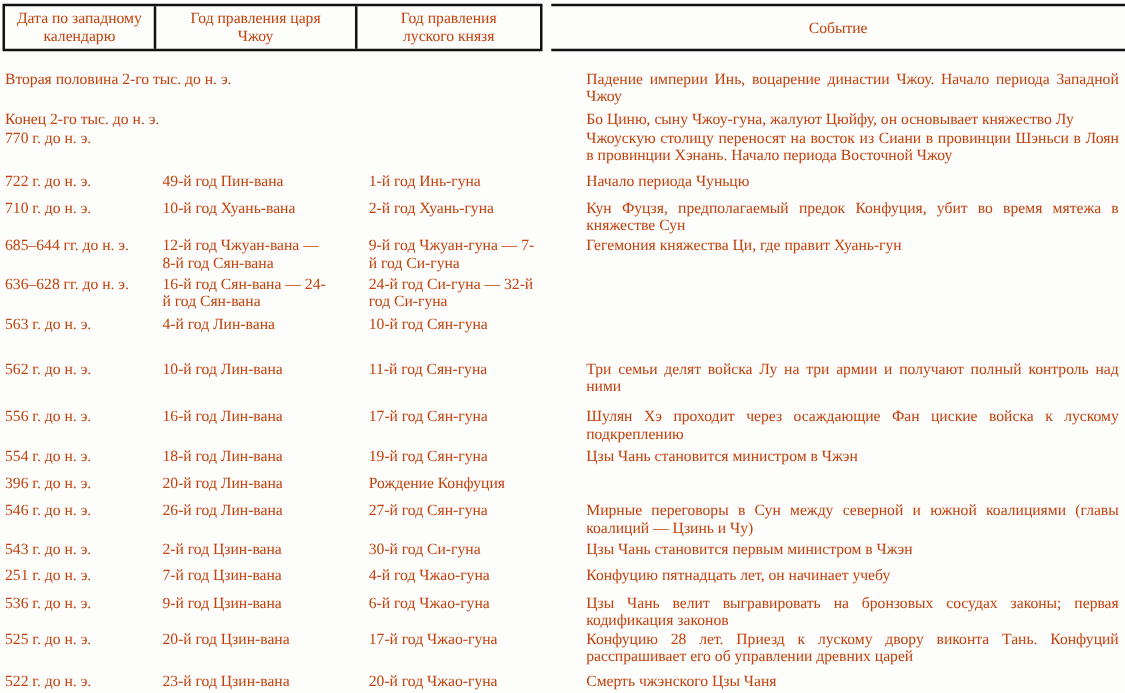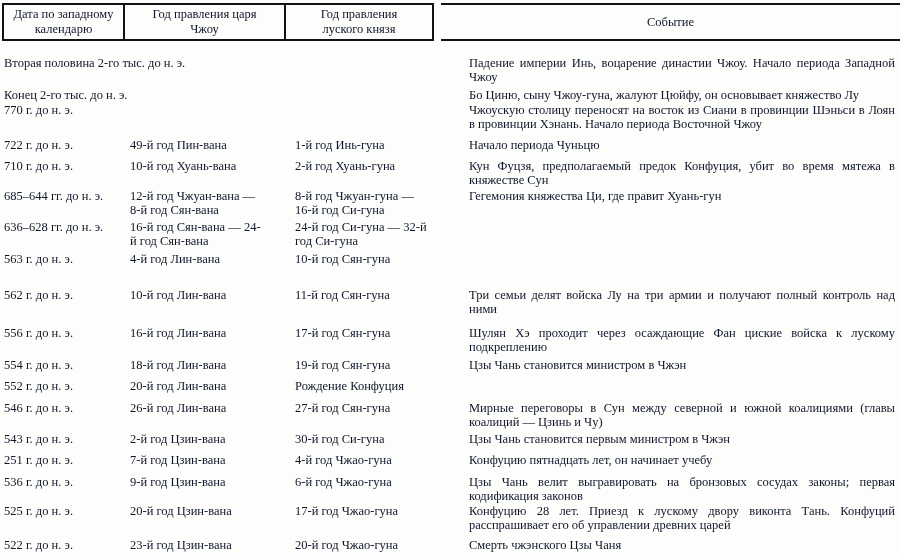--- a/index.html
+++ b/index.html
@@ -1,18 +1,18 @@
 <!DOCTYPE html>
 <html><head>
 <meta charset="utf-8">
 <style>
   html,body { margin:0; padding:0; background:#ffffff; }
   .page {
     position:relative; width:900px; height:554px; overflow:hidden;
-    background:#fdfdfc; color:#0f172a;
+    background:#fdfdfc; color:#c2410c;
     font-family:"Liberation Serif","DejaVu Serif",serif;
     font-size:12.5px; line-height:14px;
   }
   
   .hbox-left {
     position:absolute; left:2px; top:3px; width:432px; height:38px;
     border:2px solid #121212; box-sizing:border-box; display:flex;
   }
   .hcell {
     display:flex; align-items:center; justify-content:center;
@@ -92,21 +92,21 @@
   <div class="row" style="top:159px">
     <div class="cell c1">710 г. до н. э.</div>
     <div class="cell c2">10-й год Хуань-вана</div>
     <div class="cell c3">2-й год Хуань-гуна</div>
     <div class="cell c4">Кун Фуцзя, предполагаемый предок Конфуция, убит во время мятежа в княжестве Сун</div>
   </div>
 
   <div class="row" style="top:189px">
     <div class="cell c1">685–644 гг. до н. э.</div>
     <div class="cell c2">12-й год Чжуан-вана — 8-й год Сян-вана</div>
-    <div class="cell c3">8-й год Чжуан-гуна — 16-й год Си-гуна</div>
+    <div class="cell c3">9-й год Чжуан-гуна — 7-й год Си-гуна</div>
     <div class="cell c4">Гегемония княжества Ци, где правит Хуань-гун</div>
   </div>
 
   <div class="row" style="top:220px">
     <div class="cell c1">636–628 гг. до н. э.</div>
     <div class="cell c2">16-й год Сян-вана — 24-й год Сян-вана</div>
     <div class="cell c3">24-й год Си-гуна — 32-й год Си-гуна</div>
   </div>
 
   <div class="row" style="top:252px">
@@ -130,21 +130,21 @@
   </div>
 
   <div class="row" style="top:358px">
     <div class="cell c1">554 г. до н. э.</div>
     <div class="cell c2">18-й год Лин-вана</div>
     <div class="cell c3">19-й год Сян-гуна</div>
     <div class="cell c4">Цзы Чань становится министром в Чжэн</div>
   </div>
 
   <div class="row" style="top:379px">
-    <div class="cell c1">552 г. до н. э.</div>
+    <div class="cell c1">396 г. до н. э.</div>
     <div class="cell c2">20-й год Лин-вана</div>
     <div class="cell c4">Рождение Конфуция</div>
   </div>
 
   <div class="row" style="top:401px">
     <div class="cell c1">546 г. до н. э.</div>
     <div class="cell c2">26-й год Лин-вана</div>
     <div class="cell c3">27-й год Сян-гуна</div>
     <div class="cell c4">Мирные переговоры в Сун между северной и южной коалициями (главы коалиций — Цзинь и Чу)</div>
   </div>

